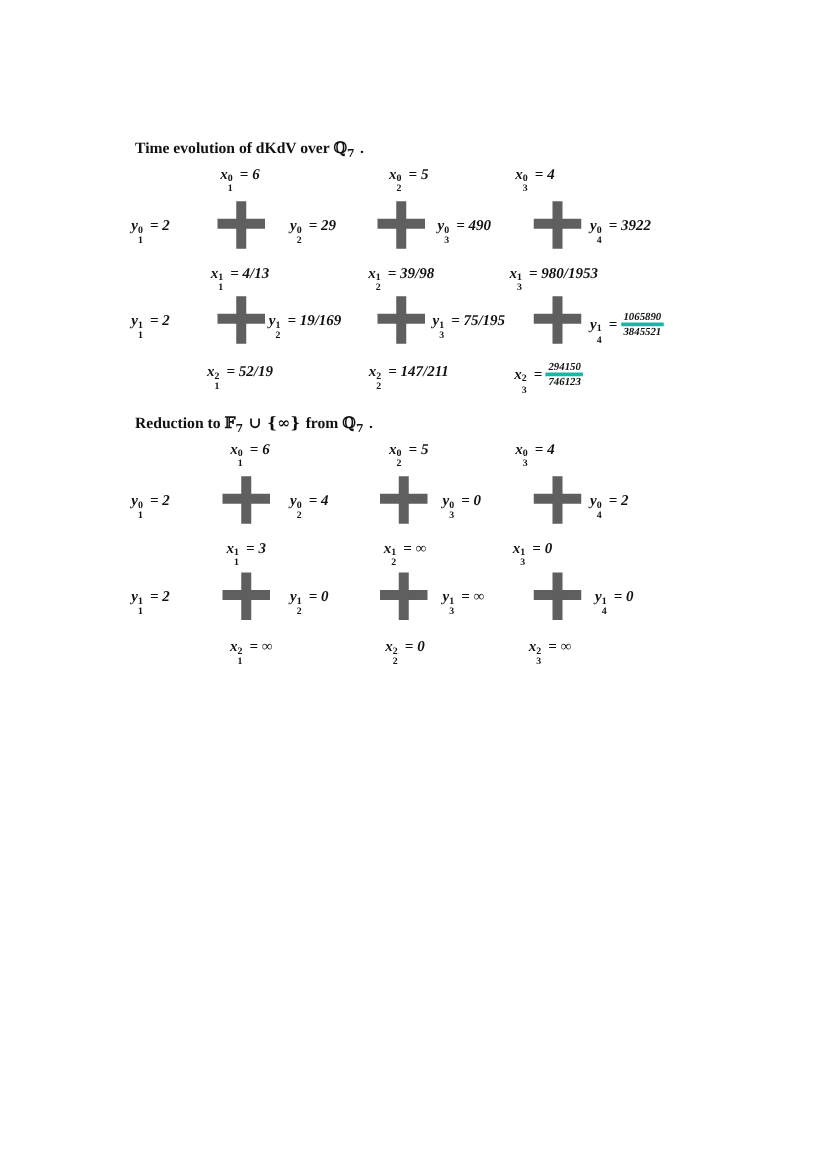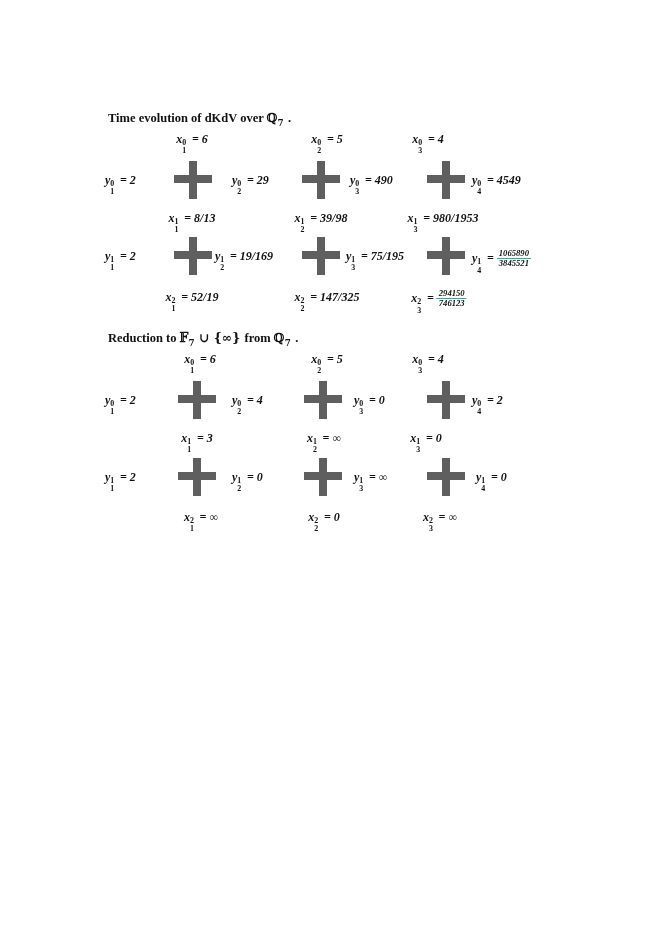--- a/index.html
+++ b/index.html
@@ -96,21 +96,21 @@
     line-height: 1.05;
     position: relative;
     top: -0.1em;
   }
   .frac .num {
     display: block;
     padding: 0 2px;
   }
   .frac .den {
     display: block;
-    border-top: 1px solid #14b8a6;
+    border-top: 3px solid #14b8a6;
     padding: 0 2px;
   }
   .blackboard {
     font-family: "DejaVu Serif", serif;
     font-style: normal;
   }
 </style>
 </head>
 <body>
 
@@ -149,25 +149,25 @@
   <div class="lbl" style="left:89px; top:173px;">
     <span class="var">y</span><span class="sub-sup"><span class="sup">0</span><span class="sub">1</span></span><span> = </span><span>2</span>
   </div>
   <div class="lbl" style="left:216px; top:173px;">
     <span class="var">y</span><span class="sub-sup"><span class="sup">0</span><span class="sub">2</span></span><span> = </span><span>29</span>
   </div>
   <div class="lbl" style="left:334px; top:173px;">
     <span class="var">y</span><span class="sub-sup"><span class="sup">0</span><span class="sub">3</span></span><span> = </span><span>490</span>
   </div>
   <div class="lbl" style="left:456px; top:173px;">
-    <span class="var">y</span><span class="sub-sup"><span class="sup">0</span><span class="sub">4</span></span><span> = </span><span>4549</span>
+    <span class="var">y</span><span class="sub-sup"><span class="sup">0</span><span class="sub">4</span></span><span> = </span><span>3922</span>
   </div>
 
   <div class="lbl center" style="left:176px; top:211px;">
-    <span class="var">x</span><span class="sub-sup"><span class="sup">1</span><span class="sub">1</span></span><span> = </span><span>8/13</span>
+    <span class="var">x</span><span class="sub-sup"><span class="sup">1</span><span class="sub">1</span></span><span> = </span><span>4/13</span>
   </div>
   <div class="lbl center" style="left:305px; top:211px;">
     <span class="var">x</span><span class="sub-sup"><span class="sup">1</span><span class="sub">2</span></span><span> = </span><span>39/98</span>
   </div>
   <div class="lbl center" style="left:427px; top:211px;">
     <span class="var">x</span><span class="sub-sup"><span class="sup">1</span><span class="sub">3</span></span><span> = </span><span>980/1953</span>
   </div>
 
   <div class="cross" style="left:158px; top:237px;">
     <div class="bar-h"></div>
@@ -192,21 +192,21 @@
     <span class="var">y</span><span class="sub-sup"><span class="sup">1</span><span class="sub">3</span></span><span> = </span><span>75/195</span>
   </div>
   <div class="lbl" style="left:456px; top:250px;">
     <span class="var">y</span><span class="sub-sup"><span class="sup">1</span><span class="sub">4</span></span><span> = </span><span class="frac"><span class="num">1065890</span><span class="den">3845521</span></span>
   </div>
 
   <div class="lbl center" style="left:176px; top:290px;">
     <span class="var">x</span><span class="sub-sup"><span class="sup">2</span><span class="sub">1</span></span><span> = </span><span>52/19</span>
   </div>
   <div class="lbl center" style="left:311px; top:290px;">
-    <span class="var">x</span><span class="sub-sup"><span class="sup">2</span><span class="sub">2</span></span><span> = </span><span>147/325</span>
+    <span class="var">x</span><span class="sub-sup"><span class="sup">2</span><span class="sub">2</span></span><span> = </span><span>147/211</span>
   </div>
   <div class="lbl center" style="left:423px; top:290px;">
     <span class="var">x</span><span class="sub-sup"><span class="sup">2</span><span class="sub">3</span></span><span> = </span><span class="frac"><span class="num">294150</span><span class="den">746123</span></span>
   </div>
 
   <div class="caption" style="left:92px; top:330px;">
     <span>Reduction to</span>
     <span class="blackboard">
       <span>𝔽</span><sub style="font-size:0.7em;">7</sub><span> ∪ {∞}</span>
     </span>

